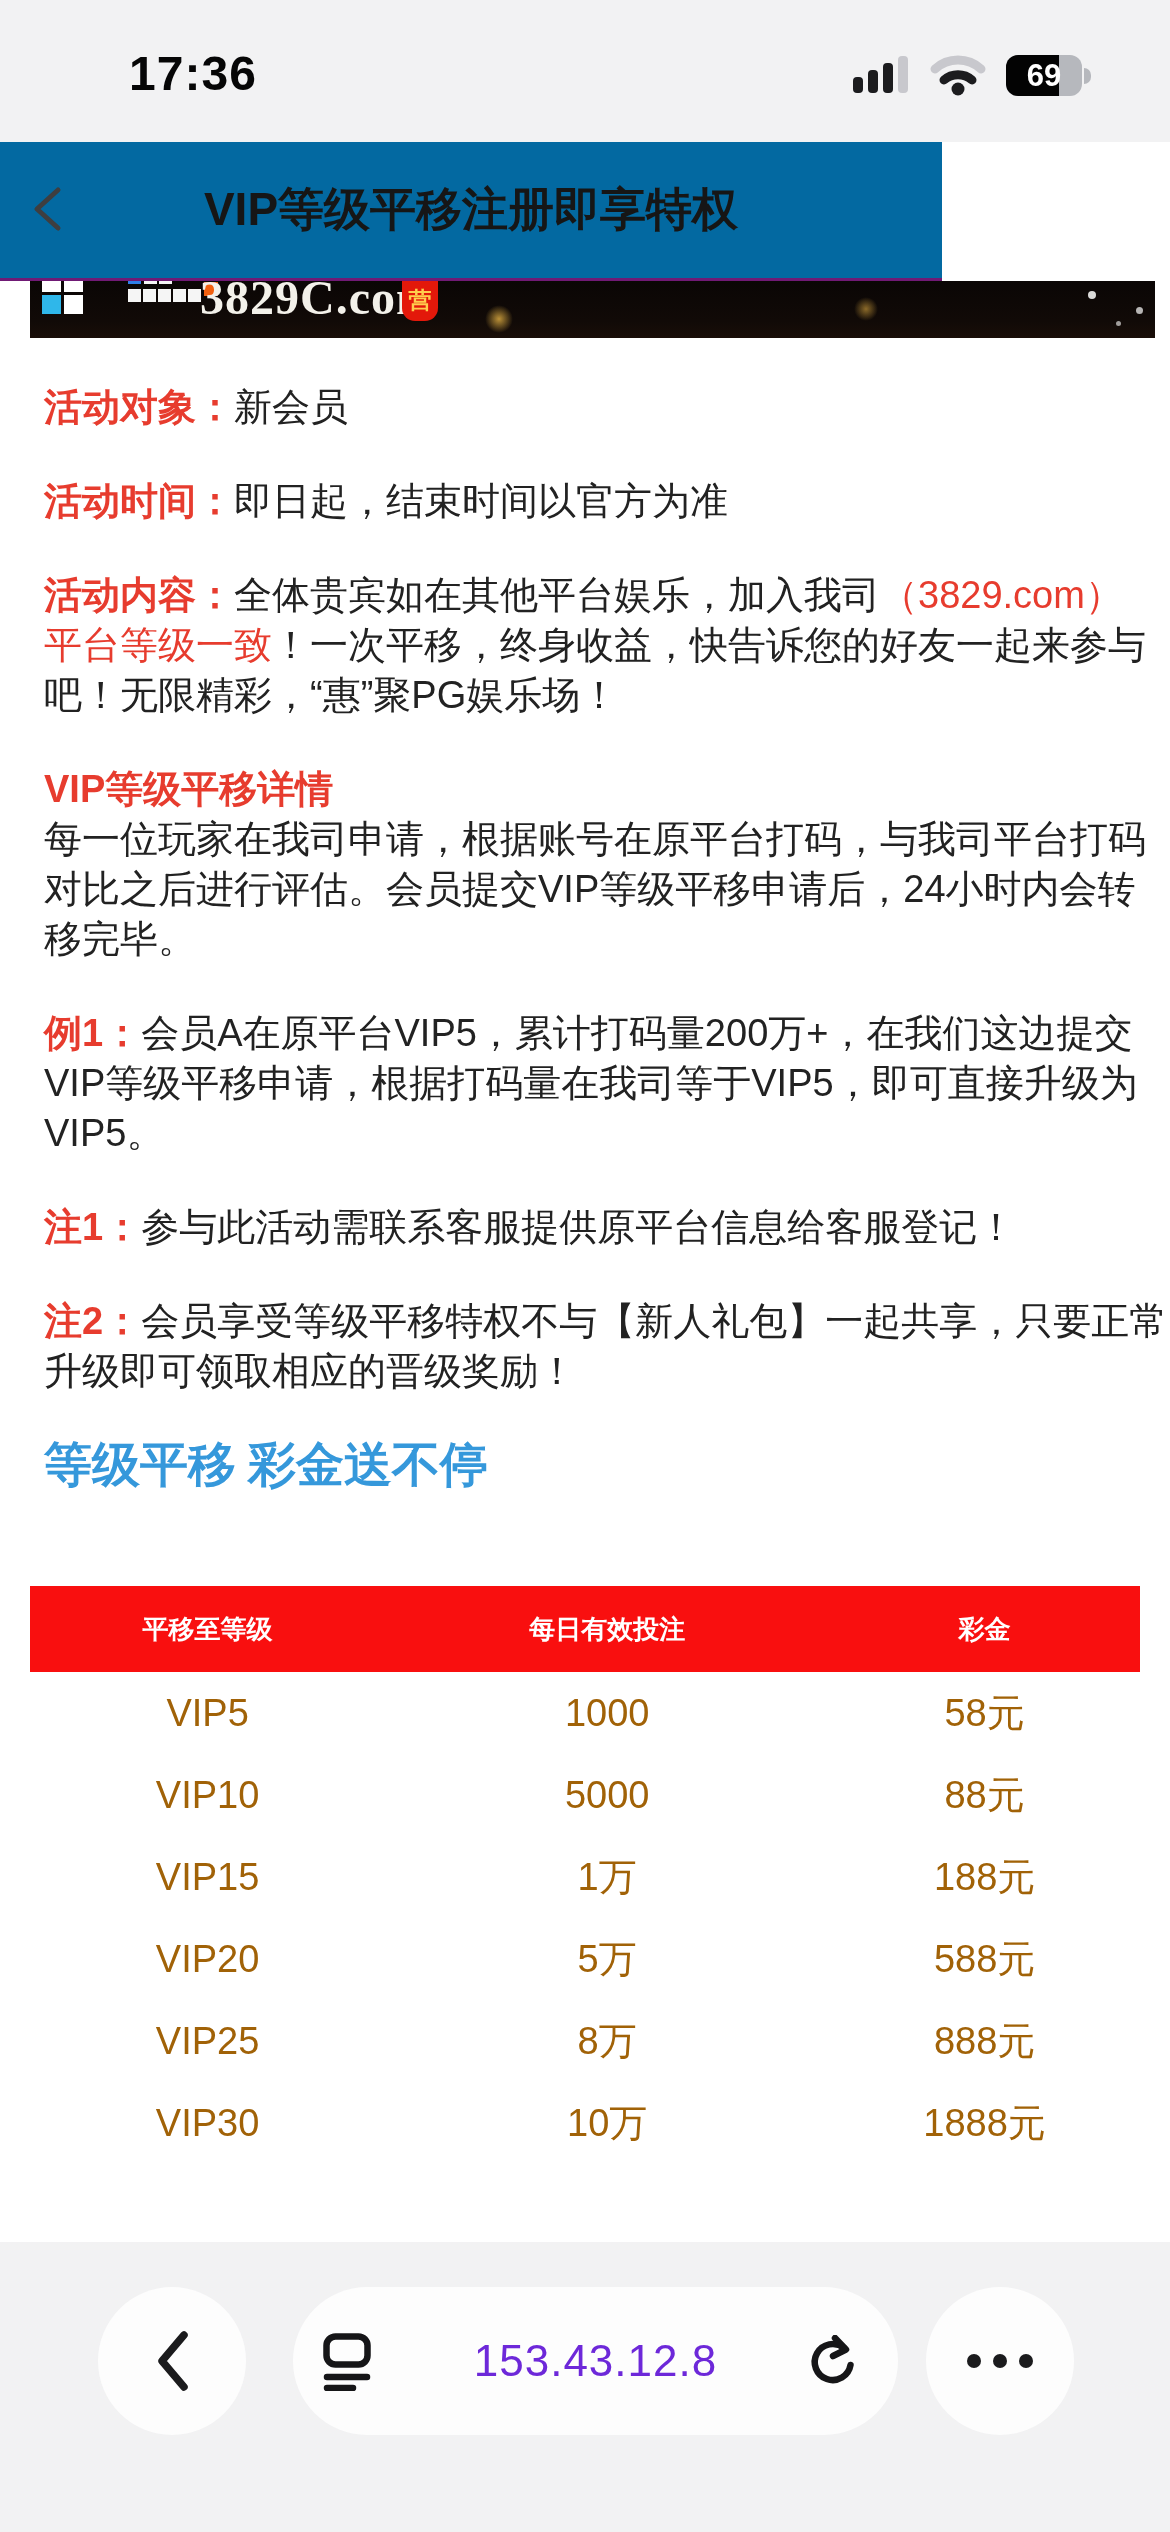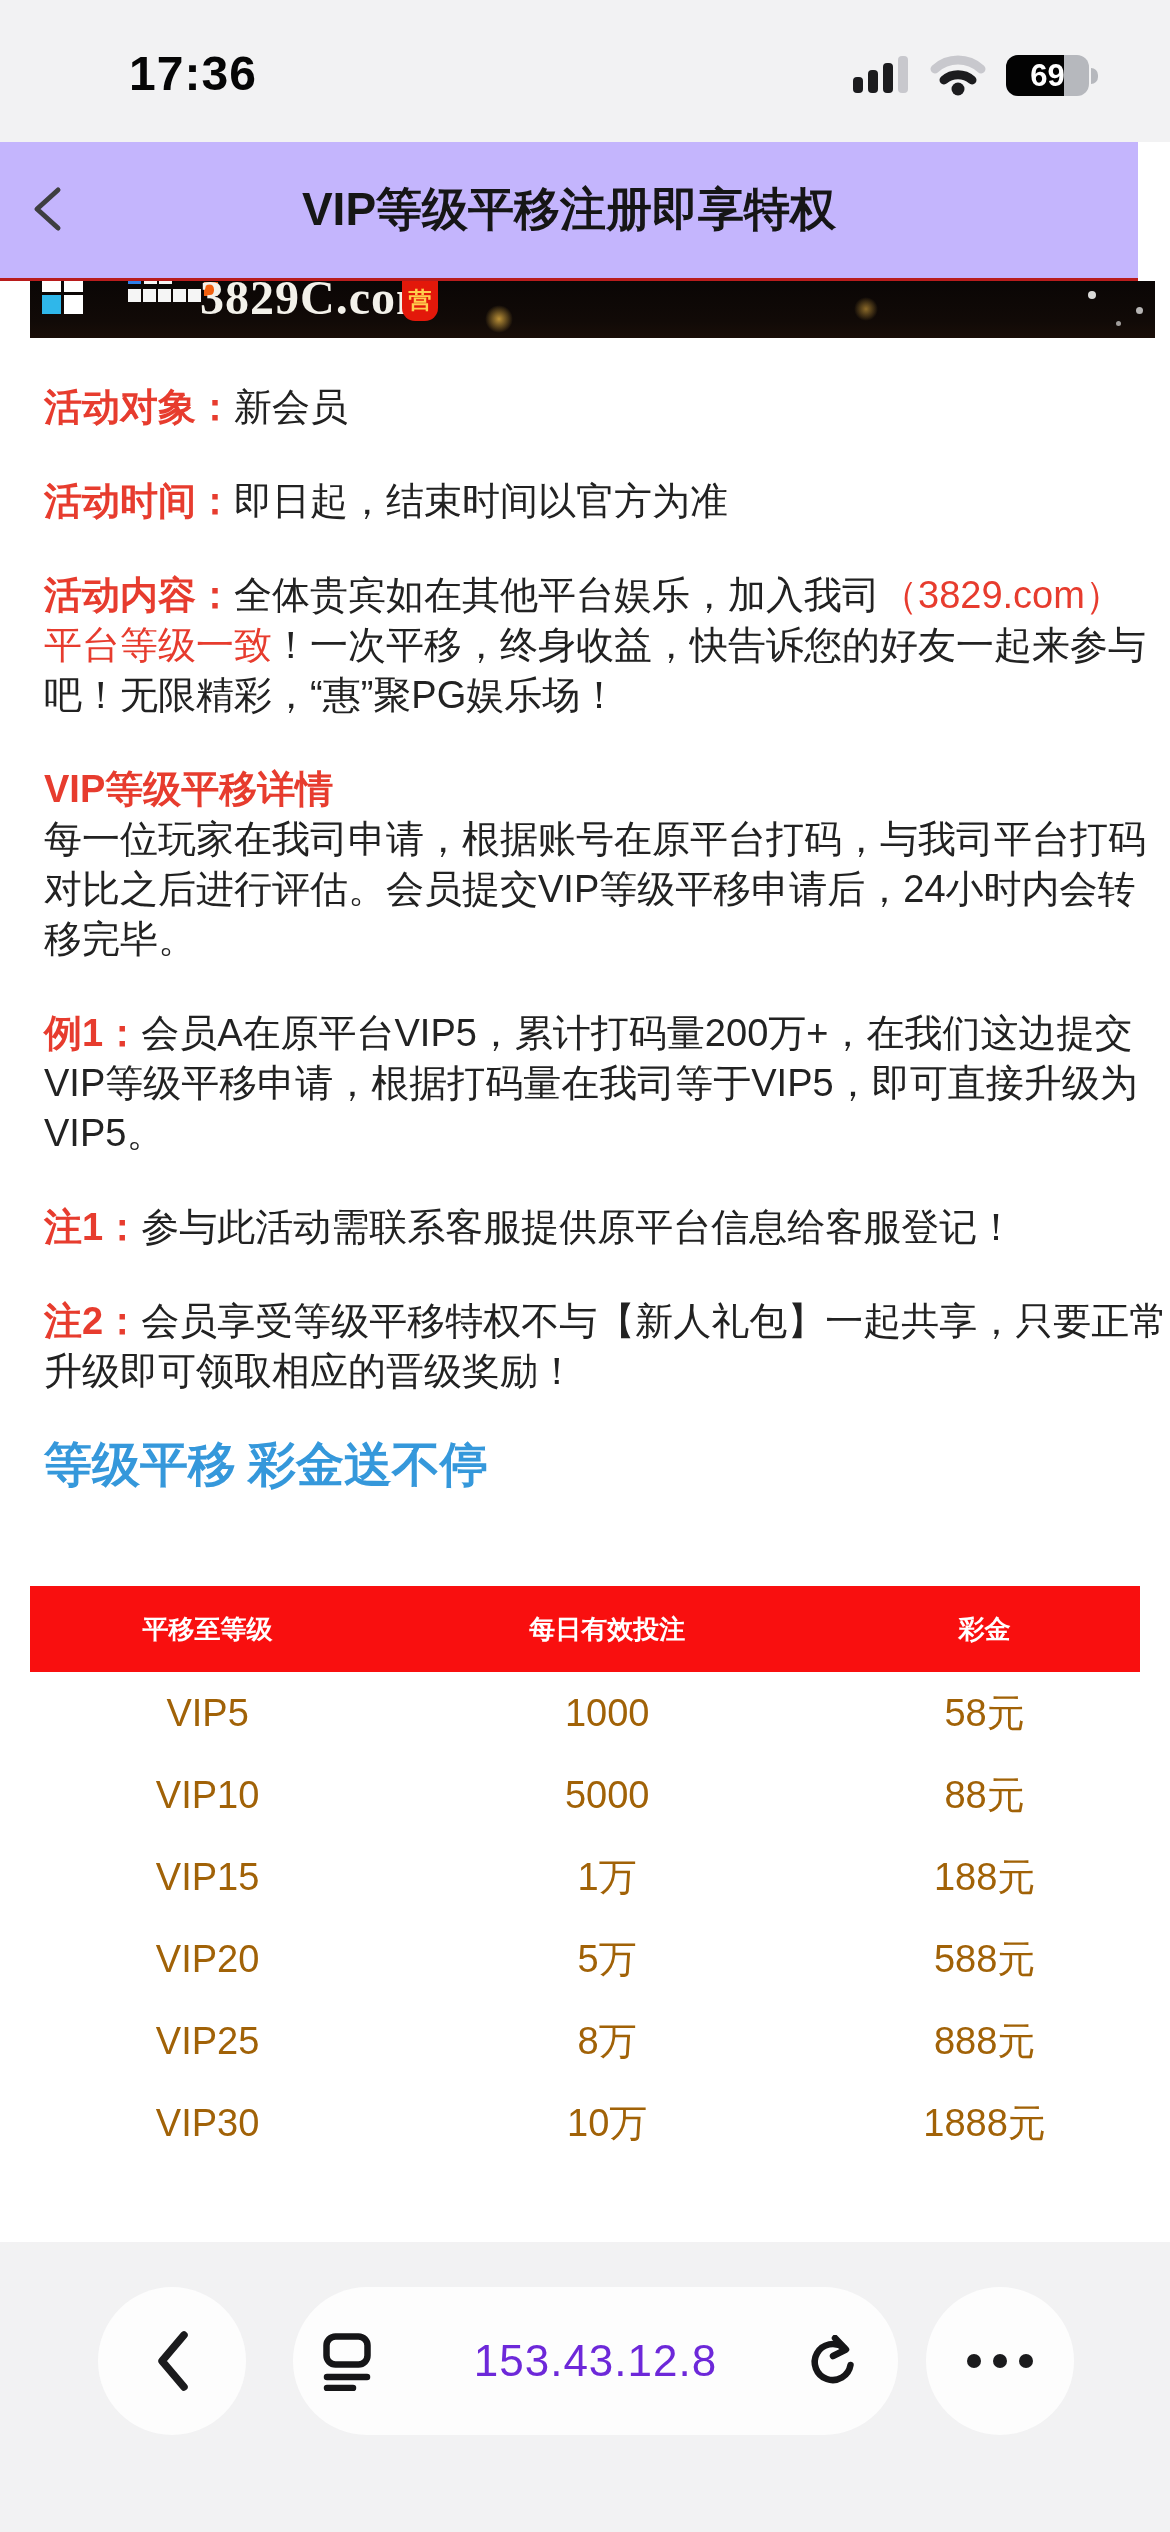--- a/index.html
+++ b/index.html
@@ -7,27 +7,27 @@
     position:relative;width:1170px;height:2532px;overflow:hidden;background:#ffffff;
     font-family:"Liberation Sans","DejaVu Sans",sans-serif;color:#1c1c1c;
   }
   
   .status-bar{position:absolute;left:0;top:0;width:1170px;height:142px;background:#f2f2f3;}
   .status-time{position:absolute;left:108px;top:46px;width:170px;text-align:center;
     font-size:48px;font-weight:700;color:#060606;letter-spacing:1px;}
   .sig-svg{position:absolute;left:853px;top:56px;}
   .wifi-svg{position:absolute;left:930px;top:54px;}
   .battery{position:absolute;left:1006px;top:55px;display:flex;align-items:center;}
-  .battery-body{position:relative;width:76px;height:41px;border-radius:12px;background:#b6b8bd;overflow:hidden;padding-left:7px;}
+  .battery-body{position:relative;width:76px;height:41px;border-radius:12px;background:#b6b8bd;overflow:hidden;}
   .battery-fill{position:absolute;left:0;top:0;bottom:0;width:70%;background:#030303;}
   .battery-num{position:absolute;left:0;top:0;width:100%;height:100%;display:flex;align-items:center;justify-content:center;
     color:#ffffff;font-size:31px;font-weight:700;}
   .battery-tip{width:7px;height:16px;background:#b6b8bd;border-radius:0 7px 7px 0;margin-left:2px;}
   
-  .nav-bar{position:absolute;left:0;top:142px;width:1138px;height:136px;background:#c4b5fd;border-bottom:3px solid #b91c1c;}
+  .nav-bar{position:absolute;left:0;top:142px;width:942px;height:136px;background:#0369a1;border-bottom:3px solid #701a75;}
   .nav-back{position:absolute;left:32px;top:44px;cursor:pointer;}
   .nav-title{position:absolute;left:0;top:0;width:100%;height:136px;display:flex;align-items:center;justify-content:center;
     font-size:46px;font-weight:600;color:#161616;}
   
   .banner{position:absolute;left:30px;top:281px;width:1125px;height:57px;overflow:hidden;
     background:linear-gradient(180deg,#0a0605 0%,#110a07 70%,#190e08 100%);}
   .checker{position:absolute;left:12px;top:-8px;width:42px;height:42px;display:grid;
     grid-template-columns:19px 19px;grid-template-rows:19px 19px;gap:3px;}
   .checker i{display:block;}
   .grid-logo{position:absolute;left:96px;top:-12px;}

